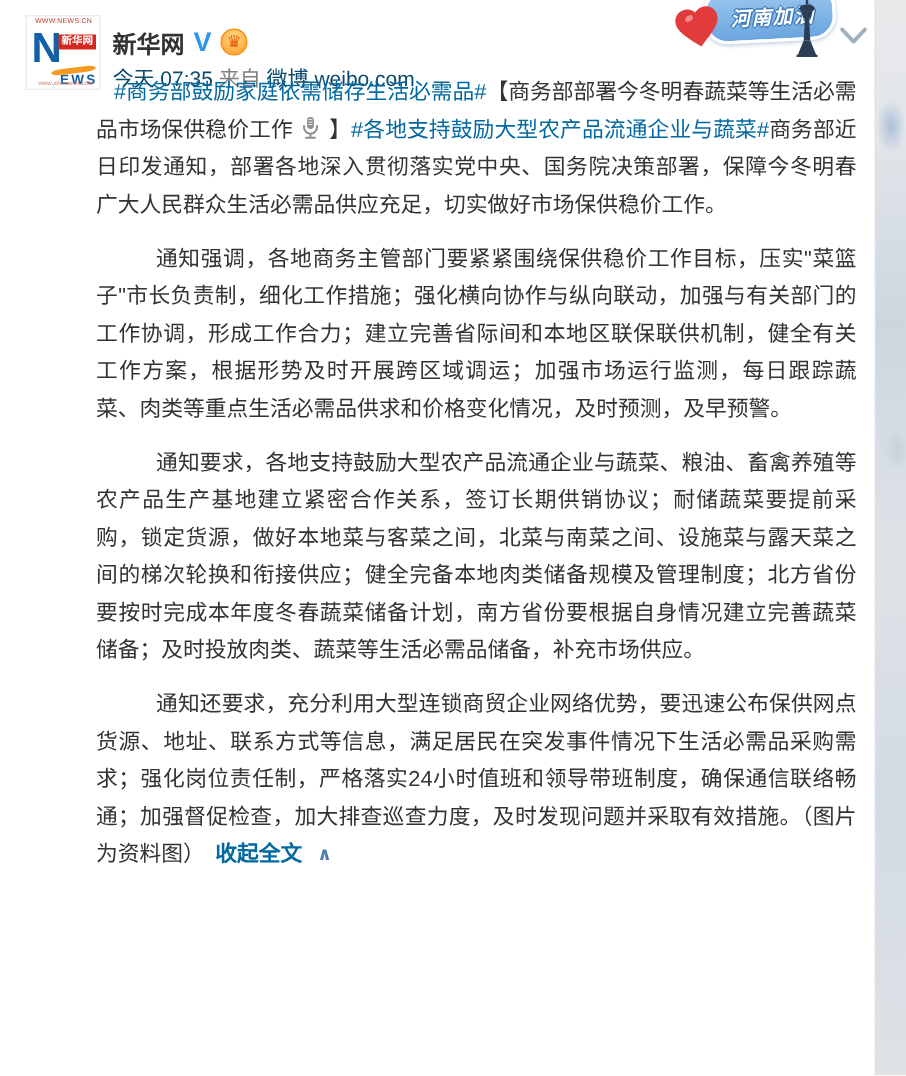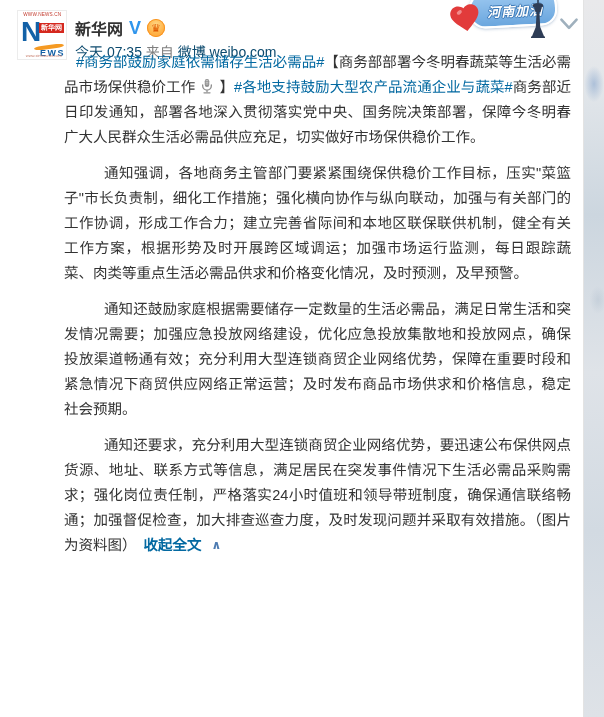--- a/index.html
+++ b/index.html
@@ -139,21 +139,21 @@
     <rect x="8.6" y="1.5" width="6.8" height="12" rx="3.4" fill="#8f8f8f"></rect>
     <line x1="10" y1="4" x2="14" y2="4" stroke="#fff" stroke-width="0.8"></line>
     <line x1="10" y1="6.5" x2="14" y2="6.5" stroke="#fff" stroke-width="0.8"></line>
     <line x1="10" y1="9" x2="14" y2="9" stroke="#fff" stroke-width="0.8"></line>
     <path d="M5.5 10.5v1.2a6.5 6.5 0 0 0 13 0v-1.2" fill="none" stroke="#8f8f8f" stroke-width="2" stroke-linecap="round"></path>
     <line x1="12" y1="18.5" x2="12" y2="21.5" stroke="#8f8f8f" stroke-width="2"></line>
     <line x1="7.5" y1="22.3" x2="16.5" y2="22.3" stroke="#8f8f8f" stroke-width="2" stroke-linecap="round"></line>
   </svg></span>
 <span>】</span><a href="#" class="tlink">#各地支持鼓励大型农产品流通企业与蔬菜#</a><span>商务部近日印发通知，部署各地深入贯彻落实党中央、国务院决策部署，保障今冬明春广大人民群众生活必需品供应充足，切实做好市场保供稳价工作。</span></p>
         <p class="para"><span>通知强调，各地商务主管部门要紧紧围绕保供稳价工作目标，压实"菜篮子"市长负责制，细化工作措施；强化横向协作与纵向联动，加强与有关部门的工作协调，形成工作合力；建立完善省际间和本地区联保联供机制，健全有关工作方案，根据形势及时开展跨区域调运；加强市场运行监测，每日跟踪蔬菜、肉类等重点生活必需品供求和价格变化情况，及时预测，及早预警。</span></p>
-        <p class="para"><span>通知还鼓励家庭根据需要储存一定数量的生活必需品，满足日常生活和突发情况需要；加强应急投放网络建设，优化应急投放集散地和投放网点，确保投放渠道畅通有效；充分利用大型连锁商贸企业网络优势，保障在重要时段和紧急情况下商贸供应网络正常运营；及时发布商品市场供求和价格信息，稳定社会预期。</span></p>
+        <p class="para"><span>通知要求，各地支持鼓励大型农产品流通企业与蔬菜、粮油、畜禽养殖等农产品生产基地建立紧密合作关系，签订长期供销协议；耐储蔬菜要提前采购，锁定货源，做好本地菜与客菜之间，北菜与南菜之间、设施菜与露天菜之间的梯次轮换和衔接供应；健全完备本地肉类储备规模及管理制度；北方省份要按时完成本年度冬春蔬菜储备计划，南方省份要根据自身情况建立完善蔬菜储备；及时投放肉类、蔬菜等生活必需品储备，补充市场供应。</span></p>
         <p class="para"><span>通知还要求，充分利用大型连锁商贸企业网络优势，要迅速公布保供网点货源、地址、联系方式等信息，满足居民在突发事件情况下生活必需品采购需求；强化岗位责任制，严格落实24小时值班和领导带班制度，确保通信联络畅通；加强督促检查，加大排查巡查力度，及时发现问题并采取有效措施。（图片为资料图）</span><a href="#" class="tlink action">收起全文</a>
   <span class="caret-up">∧</span>
 </p>
       </div>
   </div>
 
   <div class="bg-strip"></div>
 </div>
 
 </body></html>

